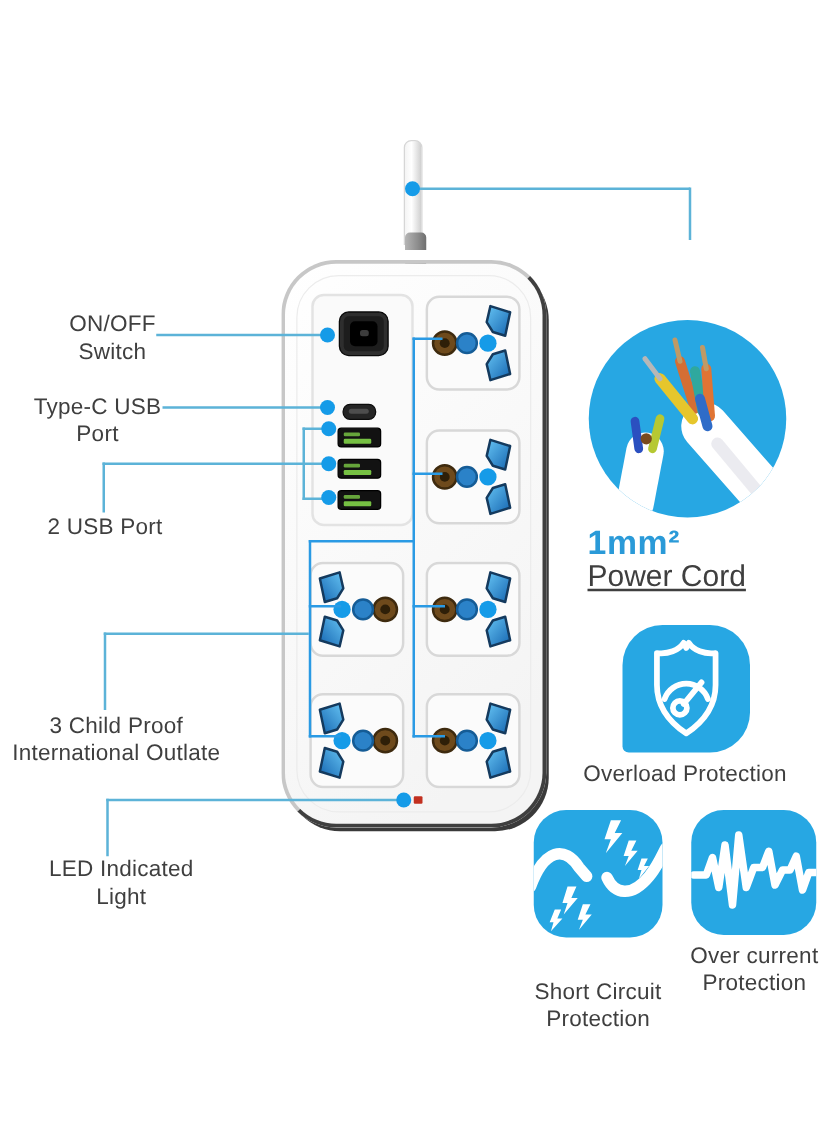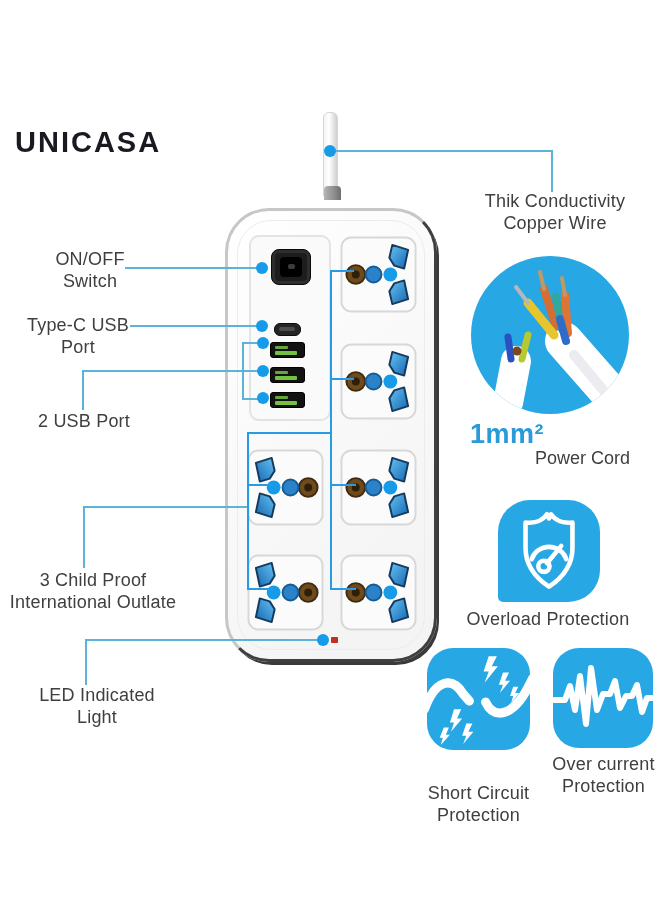--- a/index.html
+++ b/index.html
@@ -70,38 +70,37 @@
   .usb .tab{position:absolute;left:4px;top:3px;width:13px;height:3px;background:var(--usb-green,#76c043);opacity:.85;border-radius:1px;}
   .usb .bar{position:absolute;left:4px;top:8px;width:22px;height:4px;background:var(--usb-green,#76c043);border-radius:1px;}
   .led-red{position:absolute;left:331px;top:637px;width:7px;height:6px;background:var(--led-red,#c23020);z-index:6;border-radius:1px;}
   .feature-icon{position:absolute;z-index:1;background:var(--accent-blue,#27a7e3);}
   .r-ovl{border-radius:32px 32px 32px 5px;}
   .r-std{border-radius:26px;}
   .value-blue{
     position:absolute;text-align:left;font-weight:bold;font-size:27px;
     color:var(--value-blue,#2a9ad8);letter-spacing:.5px;
   }
-  .sub{position:absolute;text-align:right;font-size:18px;color:var(--text-dark,#3f3f3f);}
+  .sub{position:absolute;text-align:left;font-size:24px;color:var(--text-dark,#3f3f3f);text-decoration:underline;}
   svg{display:block;}
 </style>
 </head>
 <body>
 
 <div class="canvas">
 
   <svg width="0" height="0" style="position:absolute" aria-hidden="true">
     <defs>
       <linearGradient id="prongGrad" x1="0" y1="0" x2="1" y2="1">
         <stop offset="0" stop-color="#66c4f4"></stop>
           <stop offset="1" stop-color="#1565b0"></stop>
       </linearGradient>
     </defs>
   </svg>
 
-  <div class="logo">UNICASA</div>
 
   <div class="cord"></div>
   <div class="strain"></div>
 
   <div class="feature-icon r-ovl" style="left:498px;top:500px;width:102px;height:102px;">
     <svg viewBox="0 0 100 100" width="102" height="102">
       <path d="M27 22 C 36 23 44 20 48 14 L50 18 L52 14 C 56 20 64 23 73 22 L73 47 C 73 65 62 77 50 85 C 38 77 27 65 27 47 Z" fill="none" stroke="#fff" stroke-width="4.5" stroke-linejoin="round"></path>
       <path d="M33 58 A 18 18 0 0 1 67 58" fill="none" stroke="#fff" stroke-width="4.5" stroke-linecap="round"></path>
       <line x1="48" y1="62" x2="62" y2="45" stroke="#fff" stroke-width="4.5" stroke-linecap="round"></line>
       <circle cx="45" cy="65" r="5.5" fill="none" stroke="#fff" stroke-width="4.5"></circle>
@@ -272,22 +271,20 @@
   <div class="lbl" style="left:20px;top:248px;width:140px;">ON/OFF
 Switch</div>
   <div class="lbl" style="left:8px;top:314px;width:140px;">Type-C USB
 Port</div>
   <div class="lbl" style="left:28px;top:410px;width:112px;">2 USB Port</div>
   <div class="lbl" style="left:0px;top:569px;width:186px;">3 Child Proof
 International Outlate</div>
   <div class="lbl" style="left:26px;top:684px;width:142px;">LED Indicated
 Light</div>
 
-  <div class="lbl" style="left:463px;top:190px;width:184px;">Thik Conductivity
-Copper Wire</div>
   <div class="value-blue" style="left:470px;top:419px;width:160px;">1mm²</div>
   <div class="sub" style="left:470px;top:448px;width:160px;">Power Cord</div>
   <div class="lbl" style="left:452px;top:608px;width:192px;">Overload Protection</div>
   <div class="lbl" style="left:408px;top:753px;width:141px;margin-top:29px;">Short Circuit
 Protection</div>
   <div class="lbl" style="left:533px;top:753px;width:141px;">Over current
 Protection</div>
 
 </div>
 

